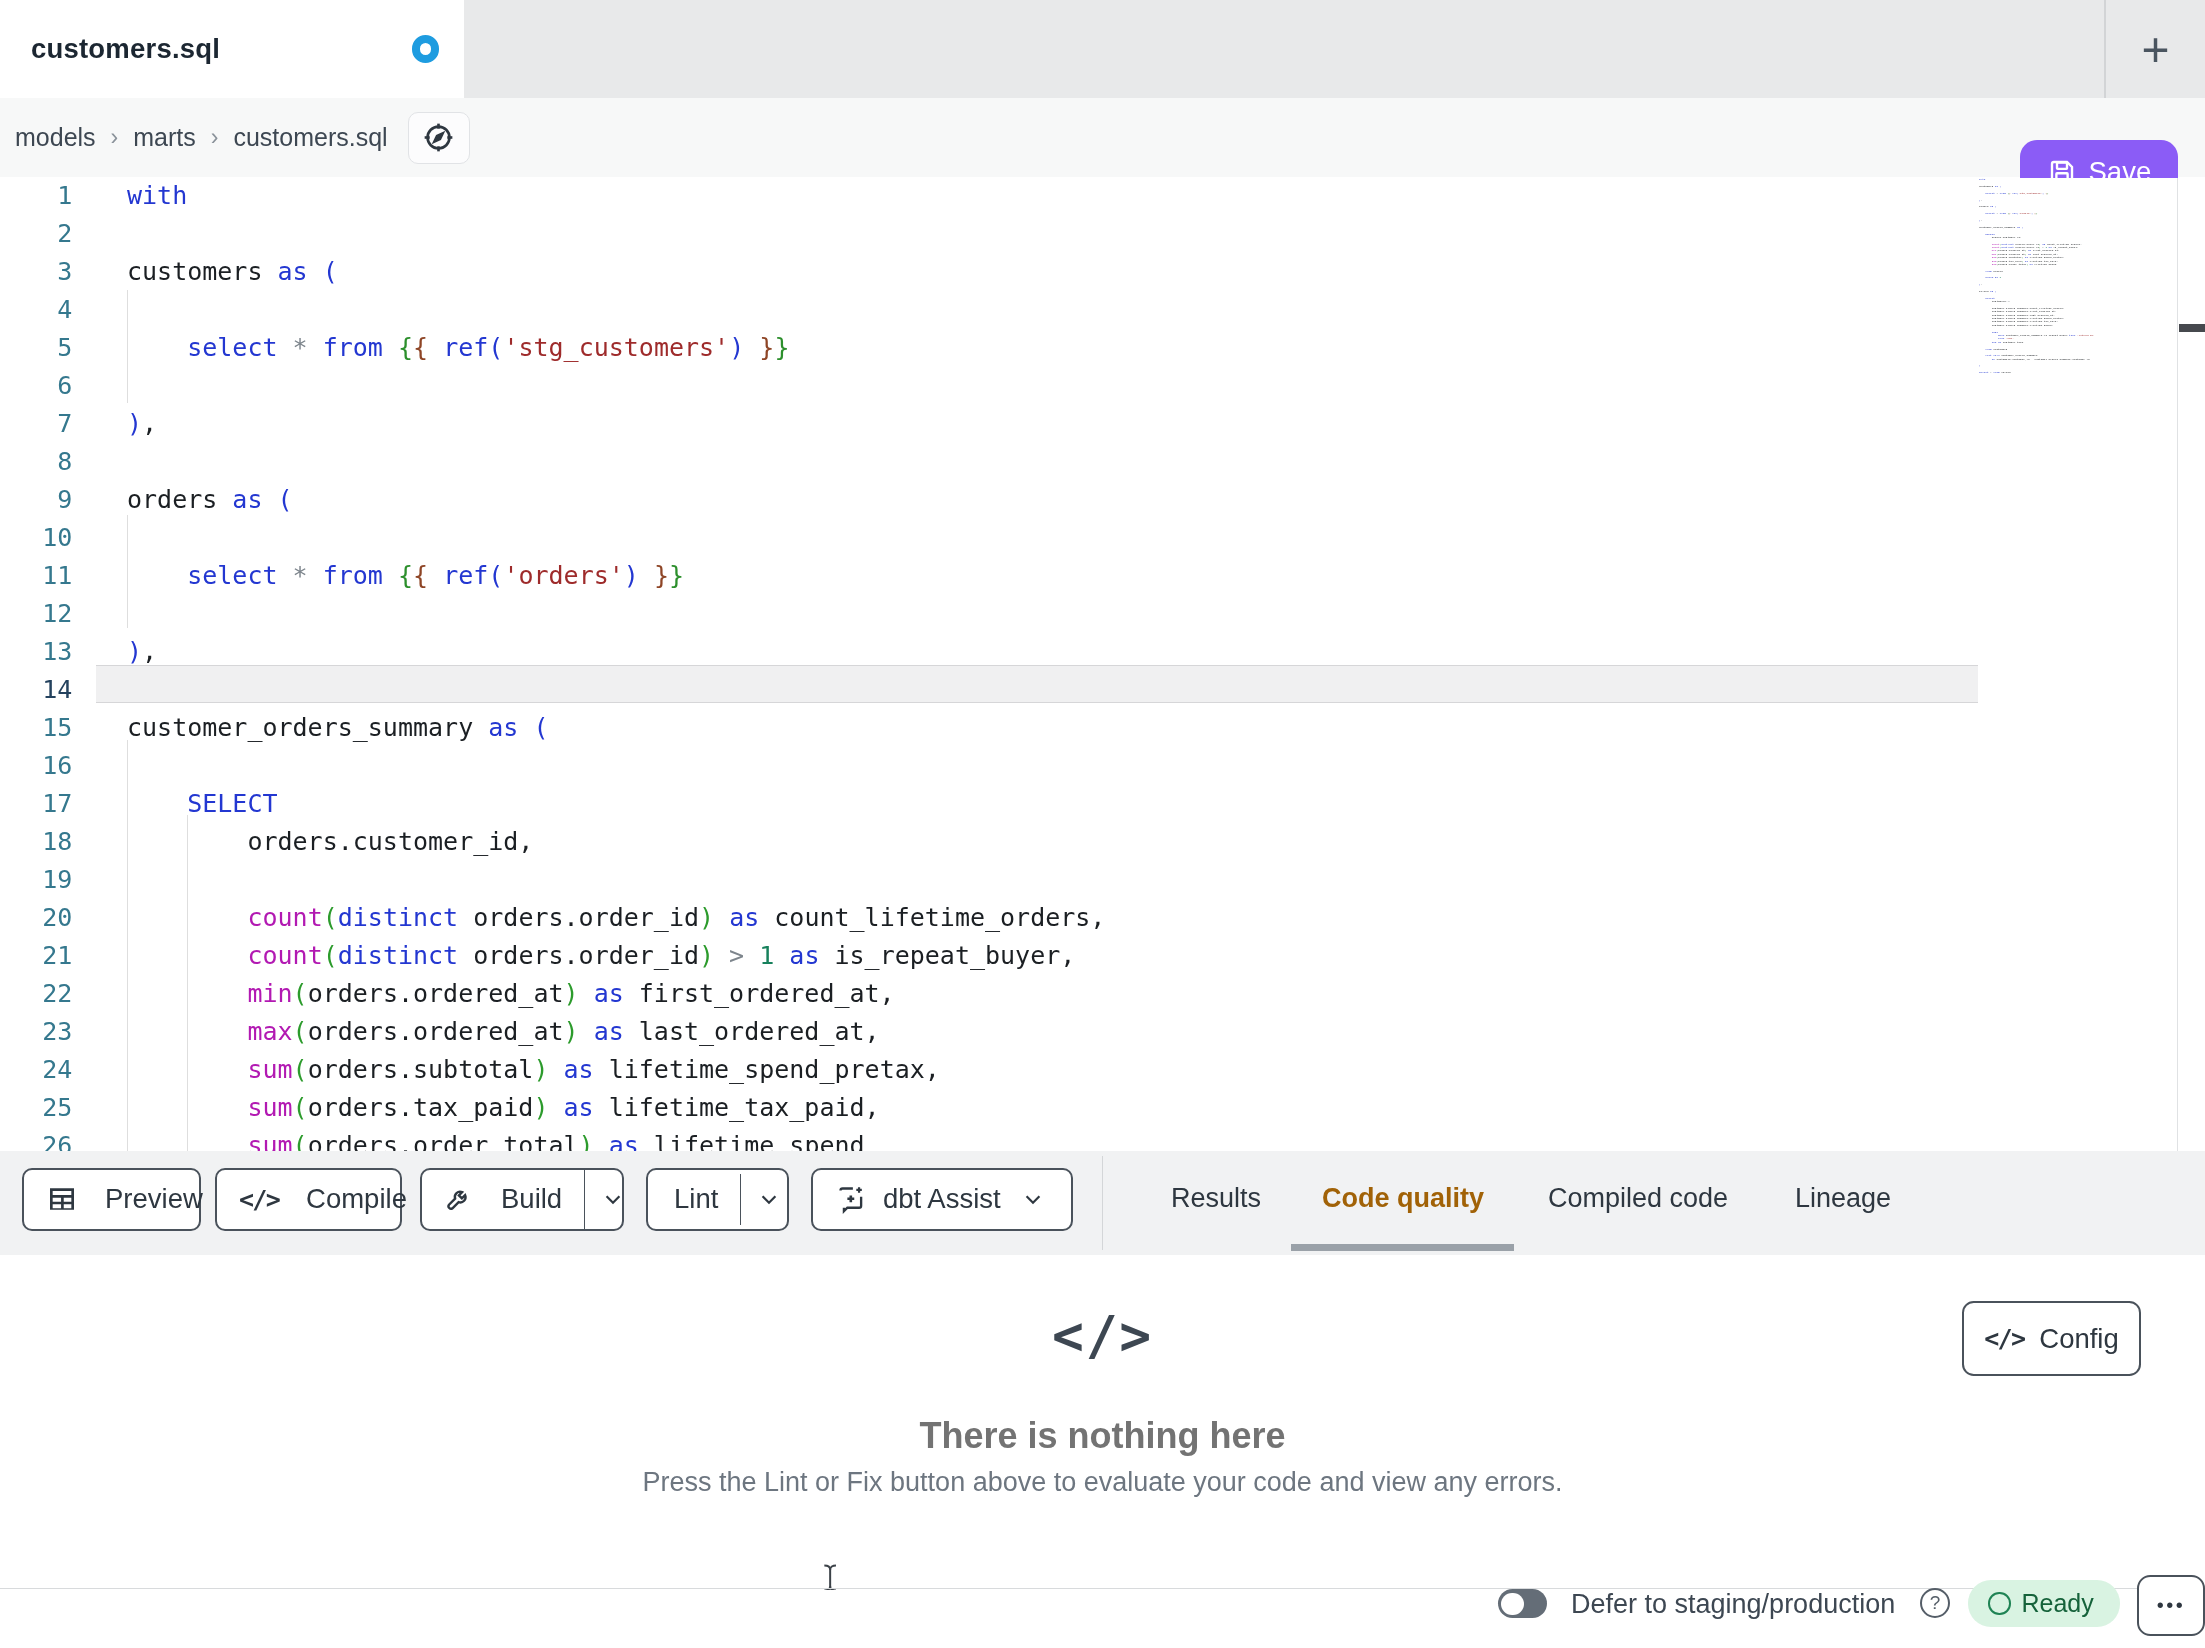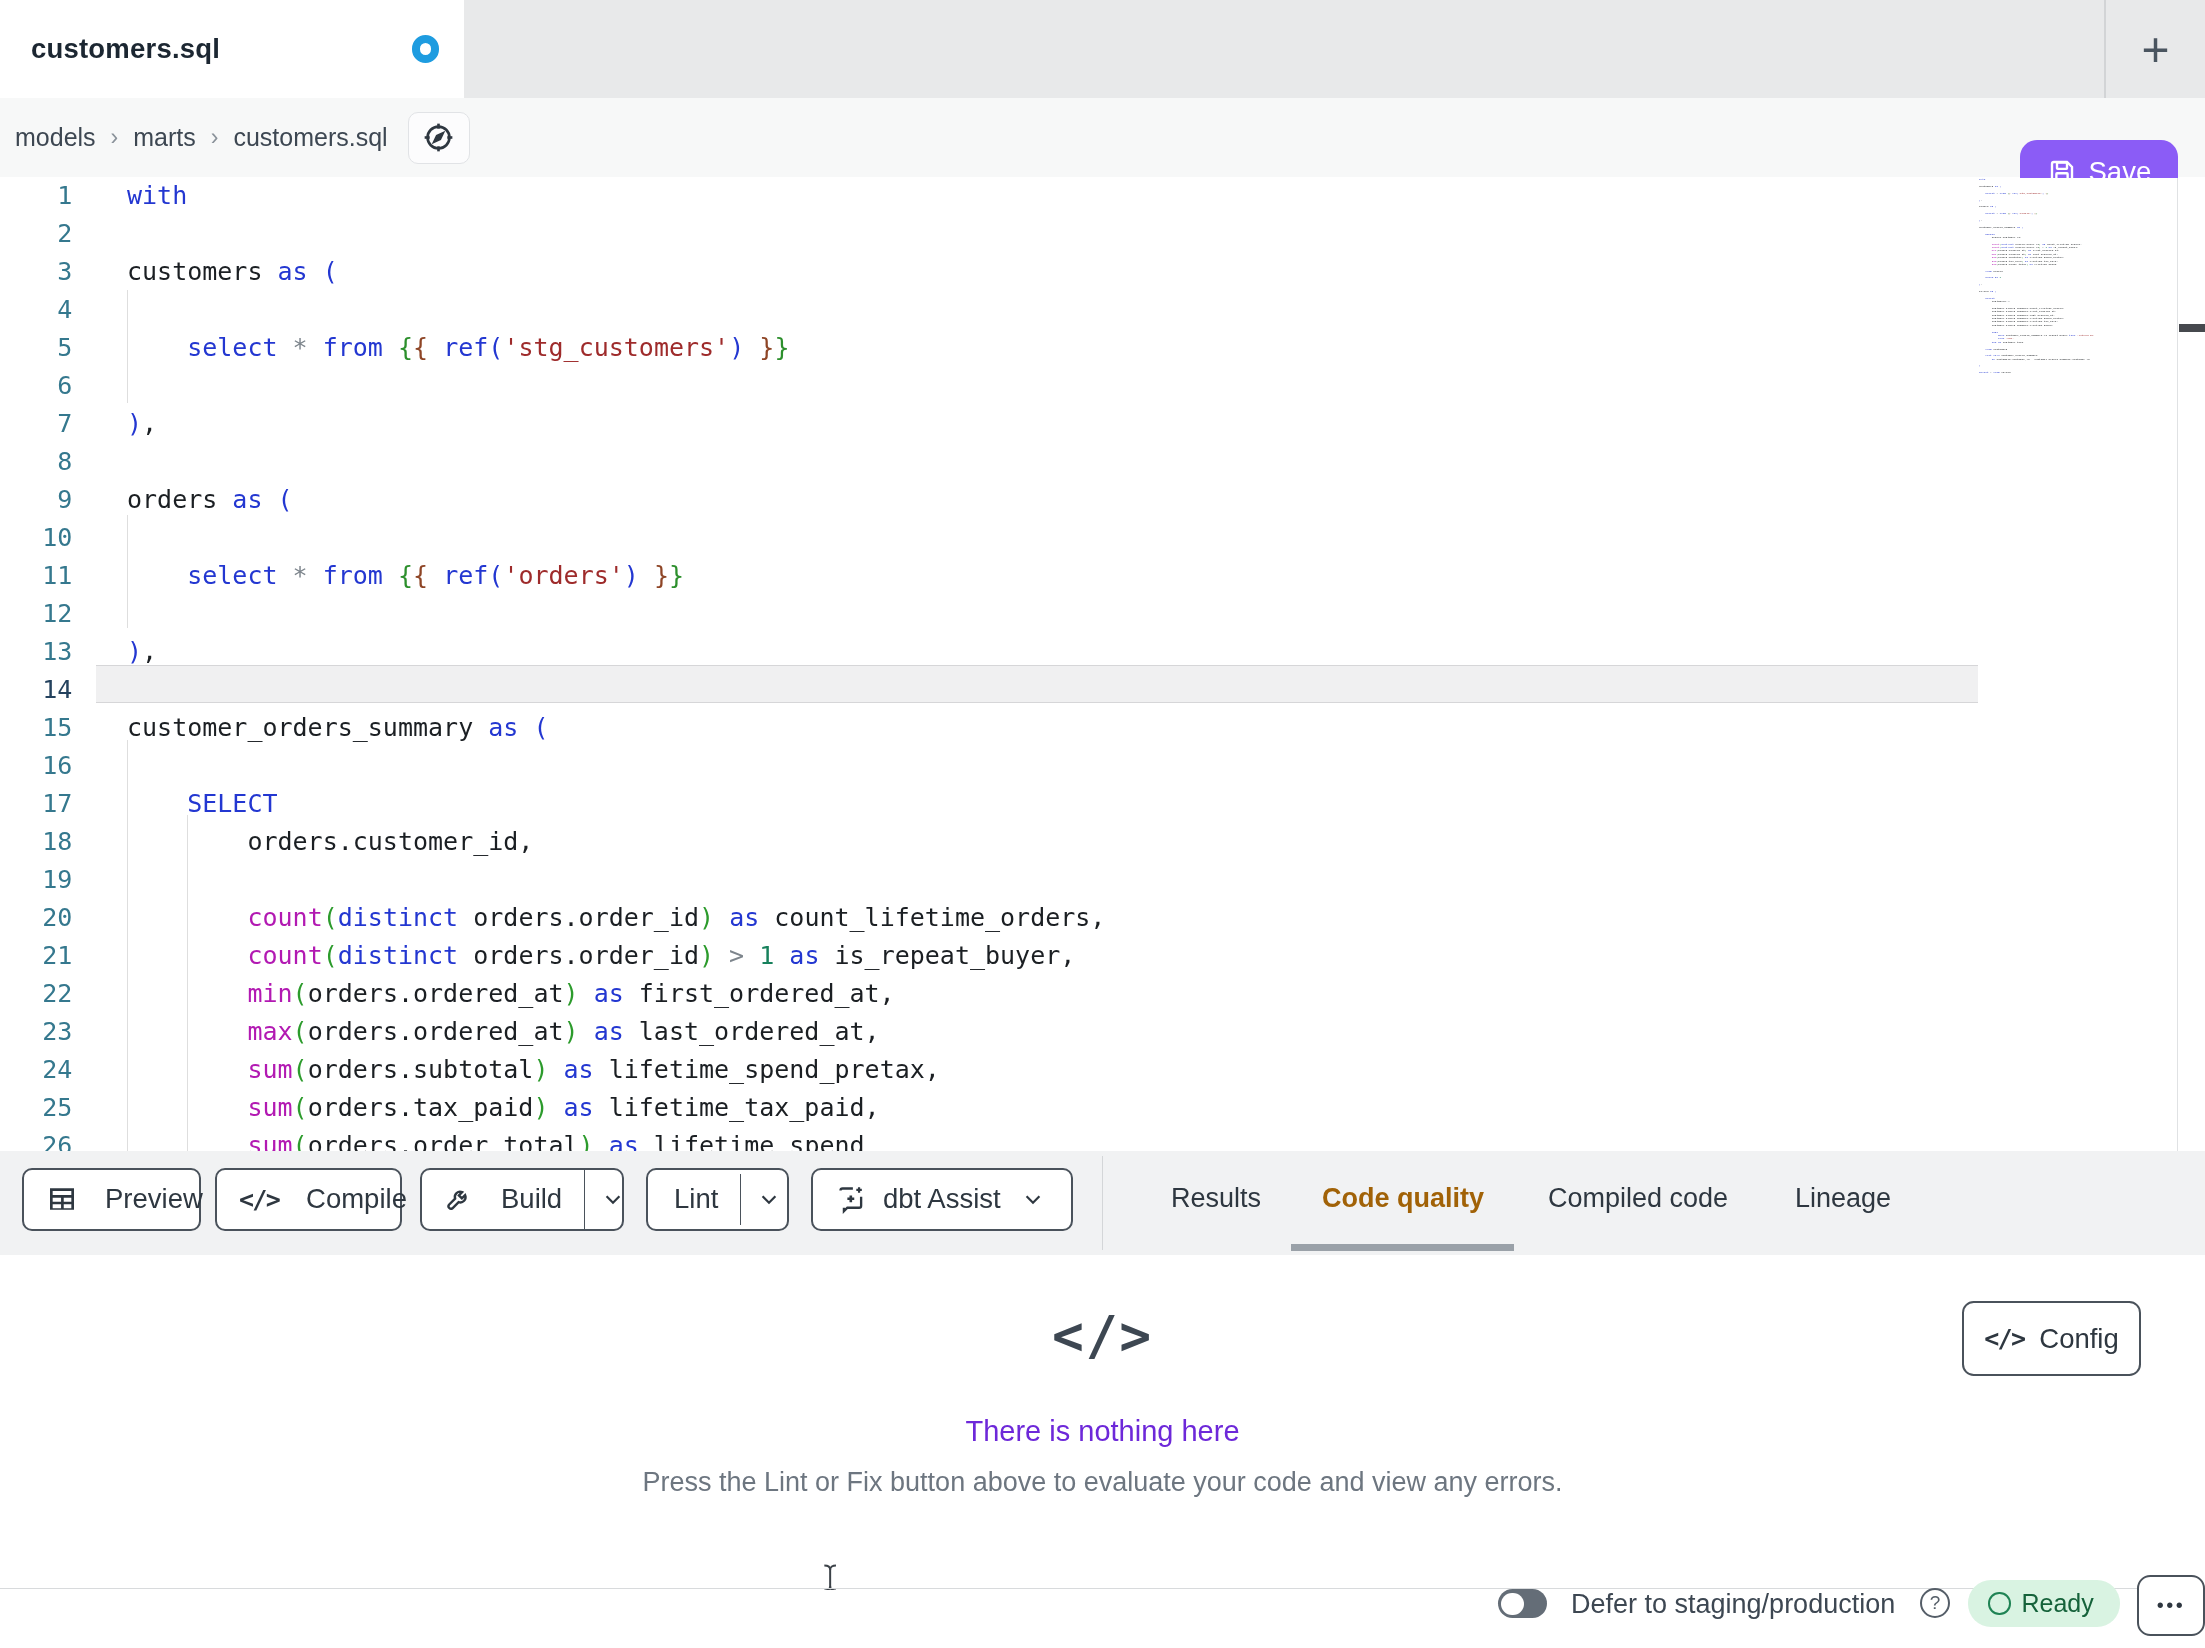--- a/index.html
+++ b/index.html
@@ -59,21 +59,21 @@
   .panel-tab.active { font-weight:bold; color:#a16207; }
   .tab-underline { position:absolute; left:1291px; top:93px; width:223px; height:6.7px; background:#9aa1a8; }
   
   .results { position:absolute; left:0; top:1255px; width:2205px; height:333px; background:#ffffff; }
   .config-btn { position:absolute; left:1962px; top:46px; width:179px; height:75px; border:2.1px solid #4a525b;
     border-radius:11.7px; background:#fff; display:flex; align-items:center; justify-content:center; gap:15px;
     font-size:27.5px; color:#2e3740; cursor:pointer; }
   .code-glyph-small { font-family:"DejaVu Sans Mono", monospace; font-size:25px; font-weight:bold; letter-spacing:-1.7px; }
   .empty-icon { position:absolute; left:50%; top:50px; transform:translateX(-50%); font-size:53px; font-weight:bold;
     color:#3d4752; font-family:"DejaVu Sans Mono", monospace; letter-spacing:1.7px; }
-  .empty-title { position:absolute; left:50%; top:160px; transform:translateX(-50%); font-size:29px; font-weight:normal; color:#6d28d9; }
+  .empty-title { position:absolute; left:50%; top:160px; transform:translateX(-50%); font-size:36px; font-weight:bold; color:#737373; }
   .empty-sub { position:absolute; left:50%; top:212px; transform:translateX(-50%); font-size:27px; color:#6d7680; white-space:nowrap; }
   .ibeam { position:absolute; left:821px; top:1563px; color:#3c4248; }
   
   .status-divider { position:absolute; left:0; top:1588px; width:2205px; height:1.3px; background:#d8dadc; }
   .statusbar { position:absolute; left:17px; top:1590px; width:2205px; height:58px; background:#ffffff; }
   .toggle { position:absolute; left:1481px; top:-0.8px; width:49px; height:29px; border-radius:15px; background:#646d77; cursor:pointer; }
   .toggle-knob { position:absolute; left:3.3px; top:3.3px; width:22.5px; height:22.5px; border-radius:50%; background:#ffffff; }
   .defer-label { position:absolute; left:1554px; top:0px; font-size:27px; color:#3d4752; line-height:28px; }
   .help-icon { position:absolute; left:1903px; top:-1.7px; width:30px; height:30px; border:2.1px solid #555e68; border-radius:50%;
     display:flex; align-items:center; justify-content:center; font-size:19px; color:#555e68; cursor:pointer; }

